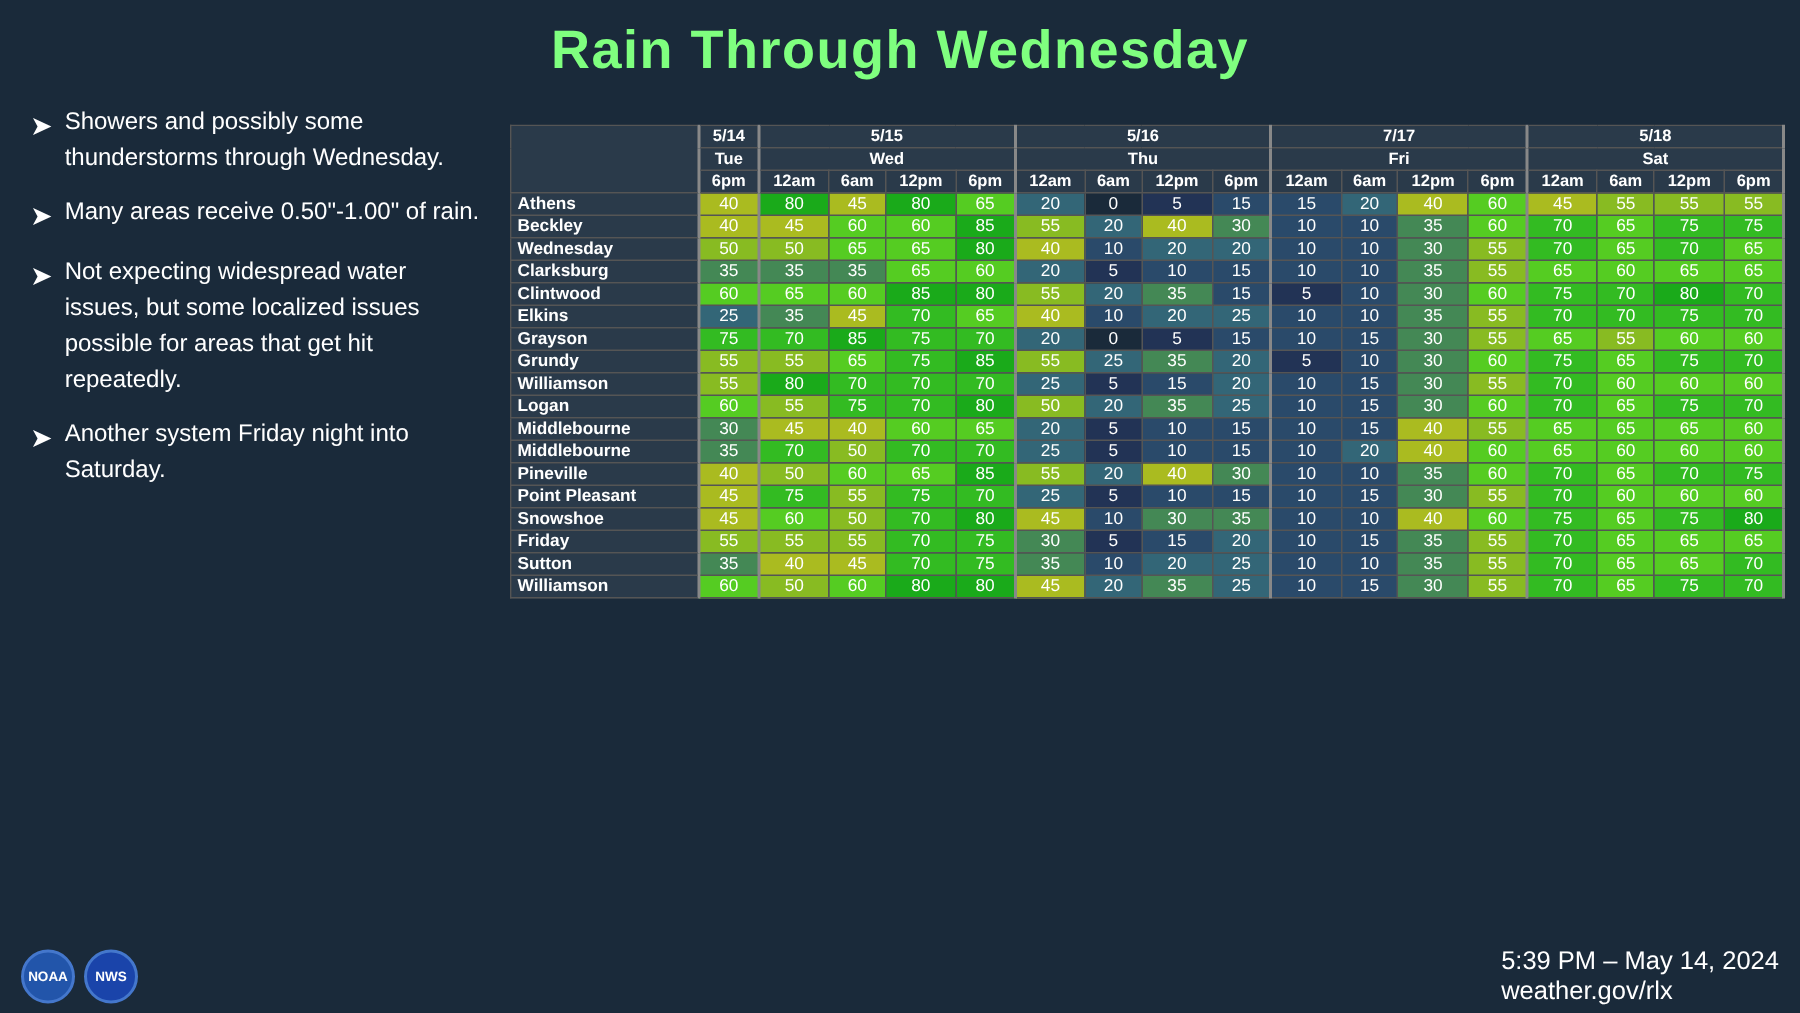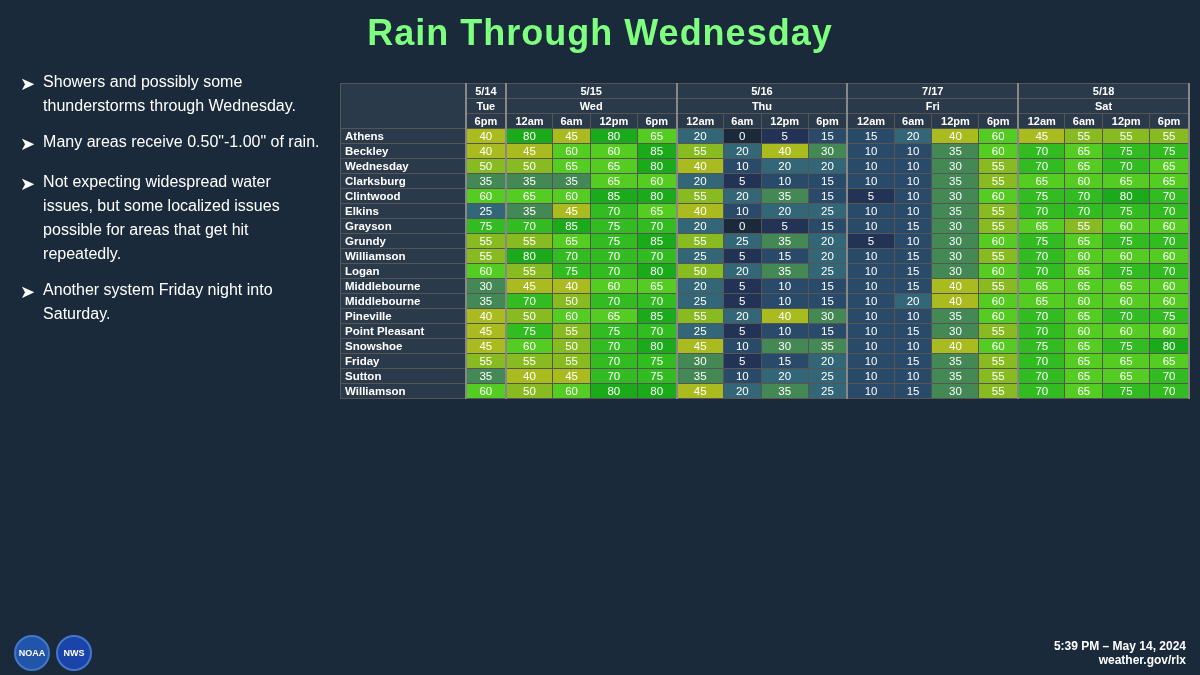--- a/index.html
+++ b/index.html
@@ -117,23 +117,21 @@
       border: 2px solid #4477cc;
     }
     .logo-circle.nws {
       background: #1a44aa;
     }
     .footer-org {
       font-size: 12px;
       line-height: 1.5;
     }
     .footer-right {
-      text-align: right;
-      font-size: 12px;
-      font-weight: bold;
+      font-size: 17px;
     }
   </style>
 </head>
 <body>
 
 <div class="title">Rain Through Wednesday</div>
 
 <div class="main-content">
   <div class="left-panel">
 

